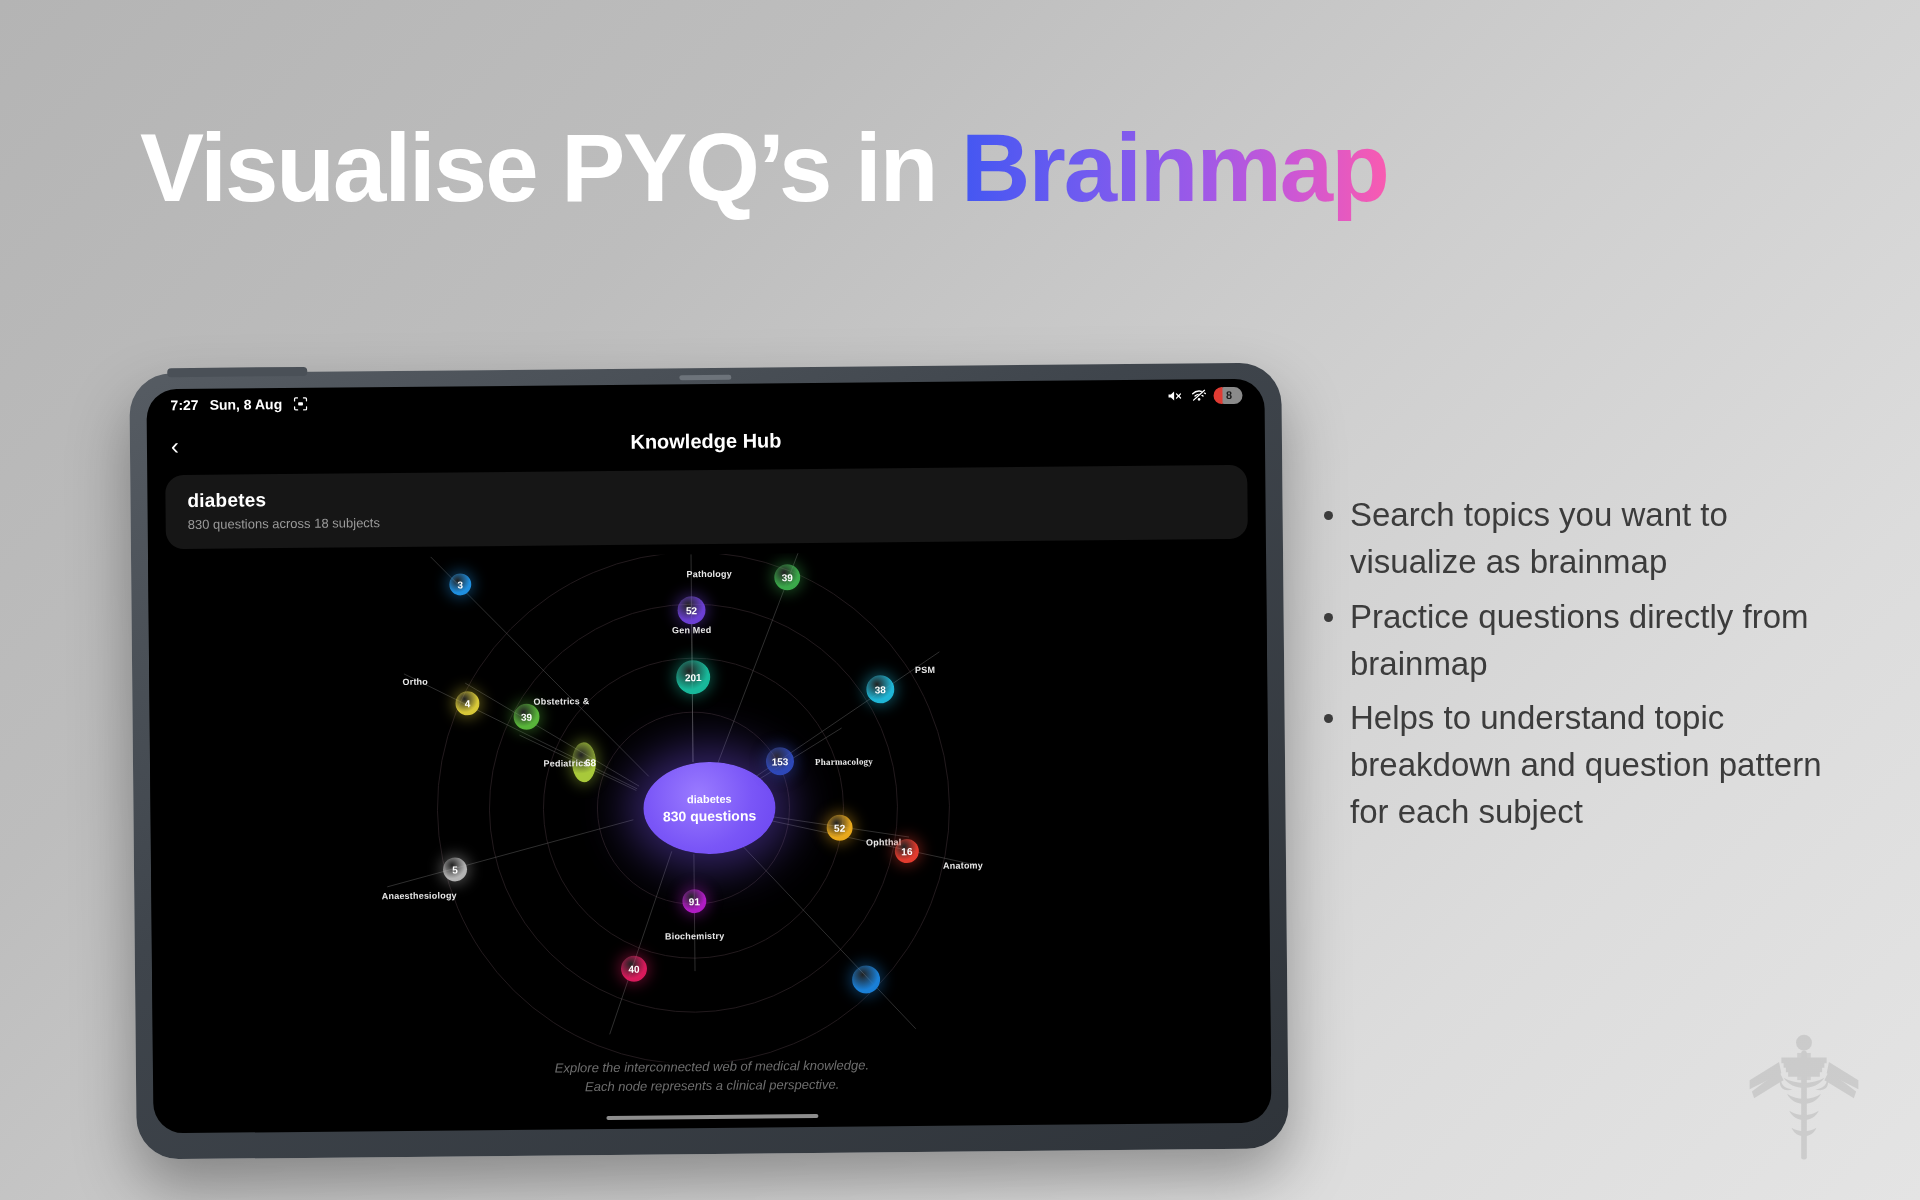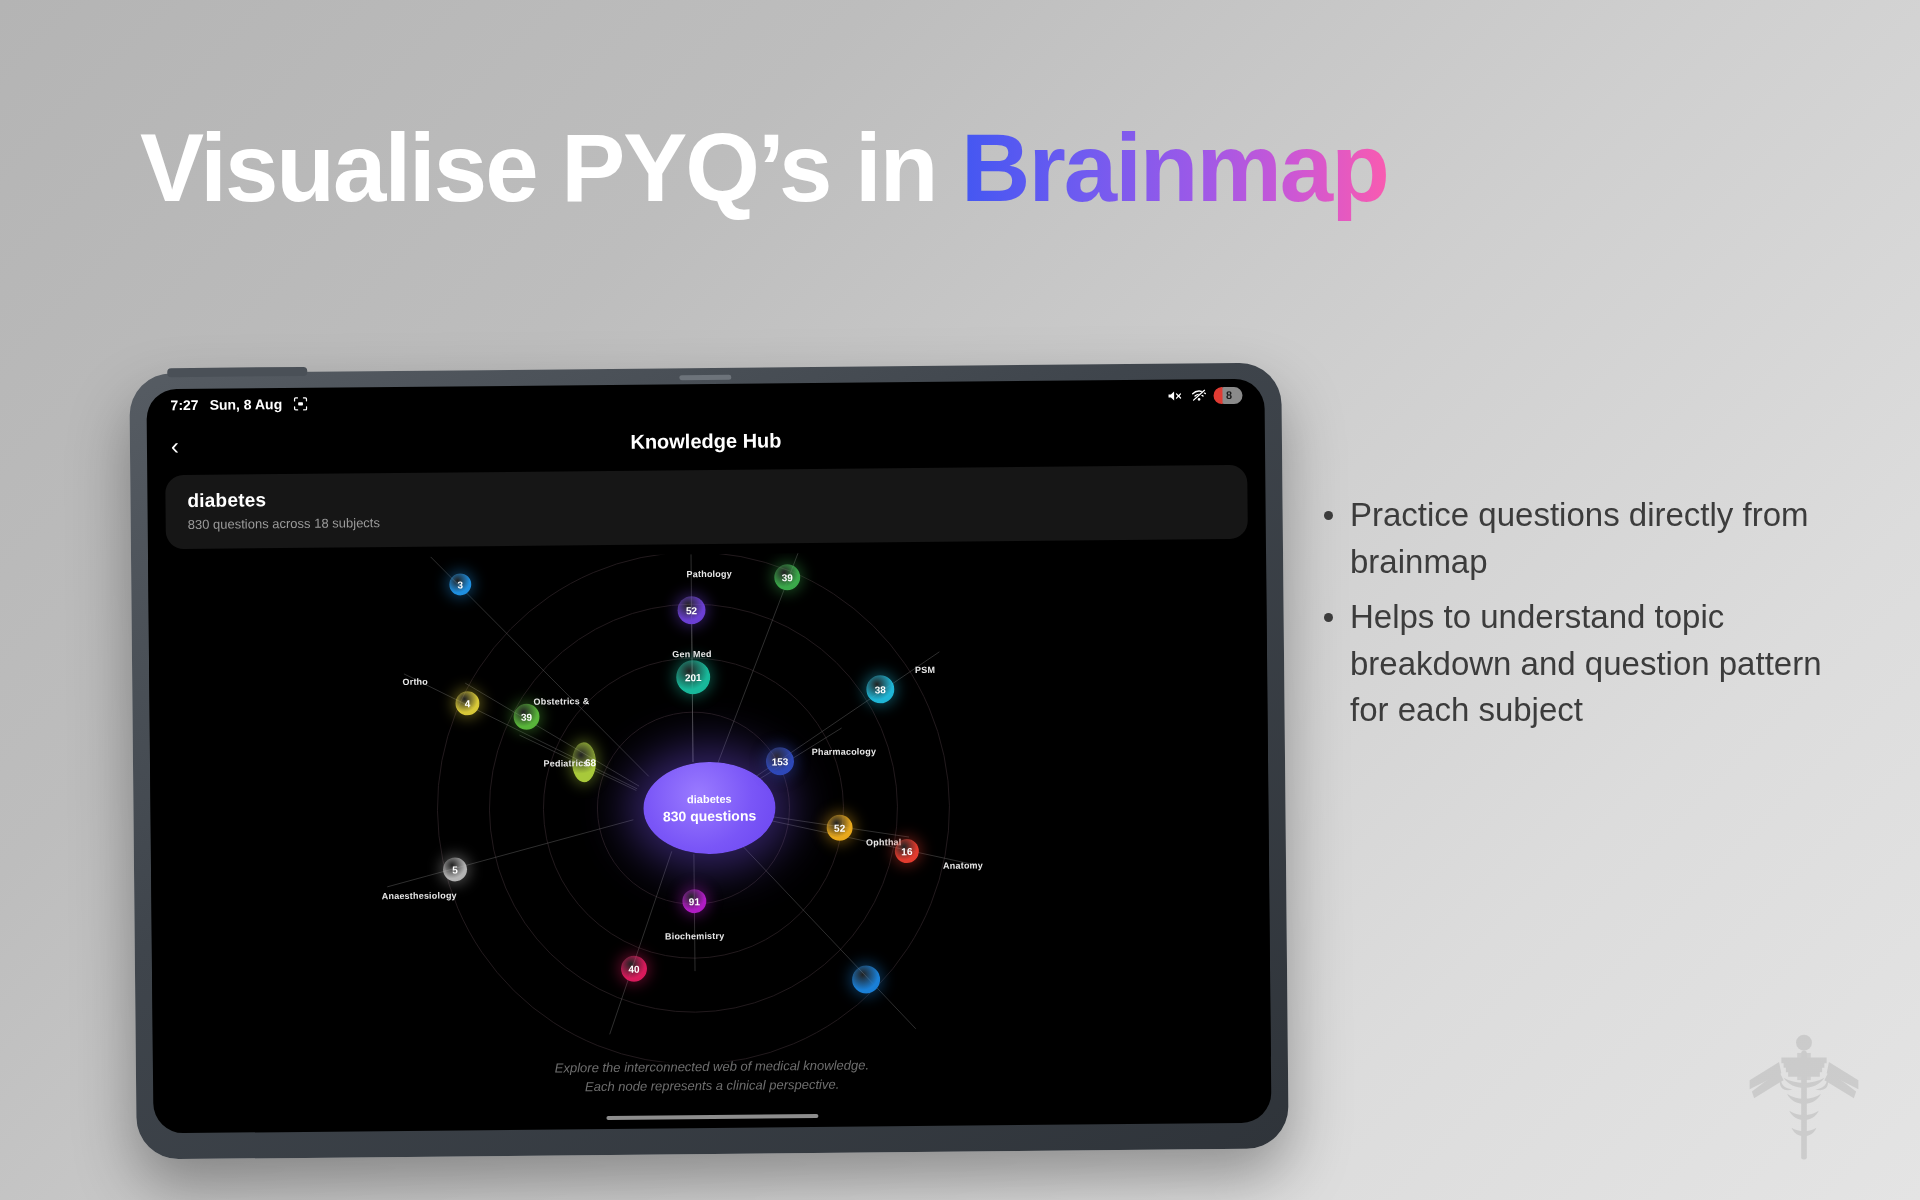--- a/index.html
+++ b/index.html
@@ -362,41 +362,41 @@
             <div class="node" style="left: 543px; top: 56px; width: 28px; height: 28px; background: radial-gradient(circle at 38% 32%, rgba(255, 255, 255, 0.133), rgb(107, 63, 212) 60%, rgb(107, 63, 212)); box-shadow: rgba(107, 63, 212, 0.4) 0px 0px 14px 3px;">
               <span>52</span>
             </div>
             <div class="node-label" style="left: 561px; top: 20px;">Pathology</div>
             <div class="node" style="left: 639px; top: 24px; width: 26px; height: 26px; background: radial-gradient(circle at 38% 32%, rgba(255, 255, 255, 0.133), rgb(58, 169, 74) 60%, rgb(58, 169, 74)); box-shadow: rgba(58, 169, 74, 0.4) 0px 0px 14px 3px;">
               <span>39</span>
             </div>
             <div class="node" style="left: 544px; top: 123px; width: 34px; height: 34px; background: radial-gradient(circle at 38% 32%, rgba(255, 255, 255, 0.133), rgb(24, 184, 154) 60%, rgb(24, 184, 154)); box-shadow: rgba(24, 184, 154, 0.4) 0px 0px 14px 3px;">
               <span>201</span>
             </div>
-            <div class="node-label" style="left: 543px; top: 100px;">Gen Med</div>
+            <div class="node-label" style="left: 543px; top: 76px;">Gen Med</div>
             <div class="node" style="left: 731px; top: 137px; width: 28px; height: 28px; background: radial-gradient(circle at 38% 32%, rgba(255, 255, 255, 0.133), rgb(31, 182, 214) 60%, rgb(31, 182, 214)); box-shadow: rgba(31, 182, 214, 0.4) 0px 0px 14px 3px;">
               <span>38</span>
             </div>
             <div class="node-label" style="left: 776px; top: 118px;">PSM</div>
             <div class="node" style="left: 318px; top: 147px; width: 24px; height: 24px; background: radial-gradient(circle at 38% 32%, rgba(255, 255, 255, 0.133), rgb(216, 200, 56) 60%, rgb(216, 200, 56)); box-shadow: rgba(216, 200, 56, 0.4) 0px 0px 14px 3px;">
               <span>4</span>
             </div>
             <div class="node-label" style="left: 266px; top: 125px;">Ortho</div>
             <div class="node" style="left: 377px; top: 161px; width: 26px; height: 26px; background: radial-gradient(circle at 38% 32%, rgba(255, 255, 255, 0.133), rgb(88, 181, 58) 60%, rgb(88, 181, 58)); box-shadow: rgba(88, 181, 58, 0.4) 0px 0px 14px 3px;">
               <span>39</span>
             </div>
             <div class="node-label" style="left: 412px; top: 146px;">Obstetrics &amp;</div>
             <div class="node" style="left: 434px; top: 207px; width: 24px; height: 40px; background: radial-gradient(circle at 38% 32%, rgba(255, 255, 255, 0.133), rgb(168, 201, 58) 60%, rgb(168, 201, 58)); box-shadow: rgba(168, 201, 58, 0.4) 0px 0px 14px 3px; justify-content: flex-end;">
               <span>68</span>
             </div>
             <div class="node-label" style="left: 394px; top: 208px; margin-left: 22px;">Pediatrics</div>
             <div class="node" style="left: 630px; top: 208px; width: 28px; height: 28px; background: radial-gradient(circle at 38% 32%, rgba(255, 255, 255, 0.133), rgb(45, 72, 184) 60%, rgb(45, 72, 184)); box-shadow: rgba(45, 72, 184, 0.4) 0px 0px 14px 3px;">
               <span>153</span>
             </div>
-            <div class="node-label" style="left: 694px; top: 199px;">Pharmacology</div>
+            <div class="node-label" style="left: 694px; top: 209px; font-family: Liberation Serif, serif;">Pharmacology</div>
             <div class="node" style="left: 689px; top: 275px; width: 26px; height: 26px; background: radial-gradient(circle at 38% 32%, rgba(255, 255, 255, 0.133), rgb(232, 168, 28) 60%, rgb(232, 168, 28)); box-shadow: rgba(232, 168, 28, 0.4) 0px 0px 14px 3px;">
               <span>52</span>
             </div>
             <div class="node-label" style="left: 733px; top: 290px;">Ophthal</div>
             <div class="node" style="left: 756px; top: 299px; width: 24px; height: 24px; background: radial-gradient(circle at 38% 32%, rgba(255, 255, 255, 0.133), rgb(227, 59, 46) 60%, rgb(227, 59, 46)); box-shadow: rgba(227, 59, 46, 0.4) 0px 0px 14px 3px; justify-content: center;">
               <span>16</span>
             </div>
             <div class="node-label" style="left: 812px; top: 314px;">Anatomy</div>
             <div class="node" style="left: 304px; top: 313px; width: 24px; height: 24px; background: radial-gradient(circle at 38% 32%, rgba(255, 255, 255, 0.133), rgb(180, 180, 180) 60%, rgb(180, 180, 180)); box-shadow: rgba(180, 180, 180, 0.4) 0px 0px 14px 3px;">
               <span>5</span>
@@ -416,20 +416,21 @@
       <div id="map-caption">
         <div>Explore the interconnected web of medical knowledge.</div>
         <div>Each node represents a clinical perspective.</div>
       </div>
 
       <div id="home-indicator"></div>
     </div>
   </div>
 
   <ul id="bullets">
+      <li>Search topics you want to visualize as brainmap</li>
       <li>Practice questions directly from brainmap</li>
       <li>Helps to understand topic breakdown and question pattern for each subject</li>
     </ul>
 
   <div id="watermark">
     <svg viewBox="0 0 100 120" width="116" height="136">
       <g fill="#8f8f8f">
         <circle cx="50" cy="13" r="7"></circle>
         <path d="M30 26h40v5H30zM32 31h36v4H32zM34 35h32v4H34zM36 39h28v4H36z"></path>
         <path d="M44 22h12v24H44z" opacity="0.85"></path>

